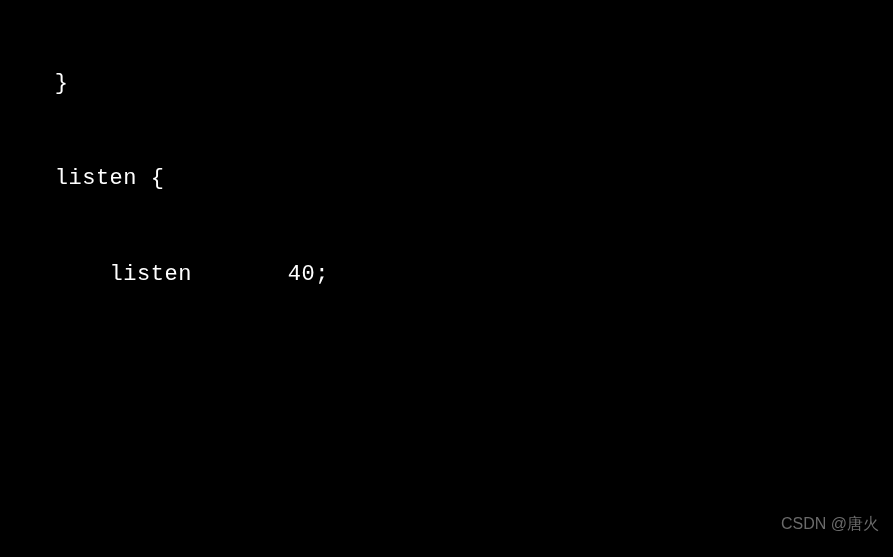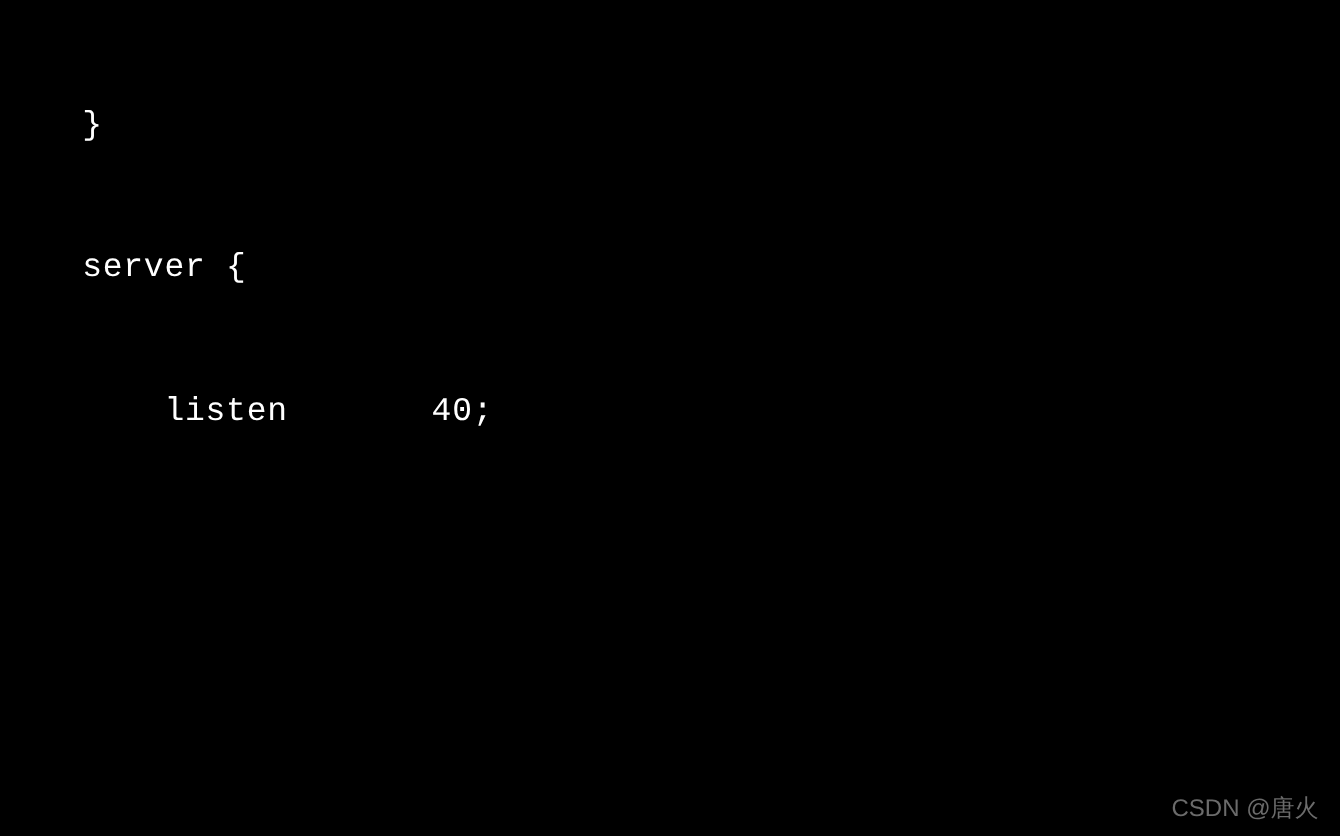--- a/index.html
+++ b/index.html
@@ -21,34 +21,34 @@
     }
     .code-container {
       white-space: pre;
       letter-spacing: 0.5px;
     }
     .line {
       white-space: pre;
     }
     .watermark {
       position: absolute;
-      bottom: 6px;
+      bottom: 22px;
       right: 14px;
       color: #6b6b6b;
       font-size: 16px;
       font-family: sans-serif;
       letter-spacing: 0;
     }
   </style>
 </head>
 <body>
 
 <div class="code-container">
   <div class="line">    }</div>
-  <div class="line">    server {</div>
+  <div class="line">    listen {</div>
   <div class="line">        listen       40;</div>
   <div class="line"></div>
   <div class="line"></div>
   
   <div class="line"></div>
   
   
   
   
   <div class="line"></div>

